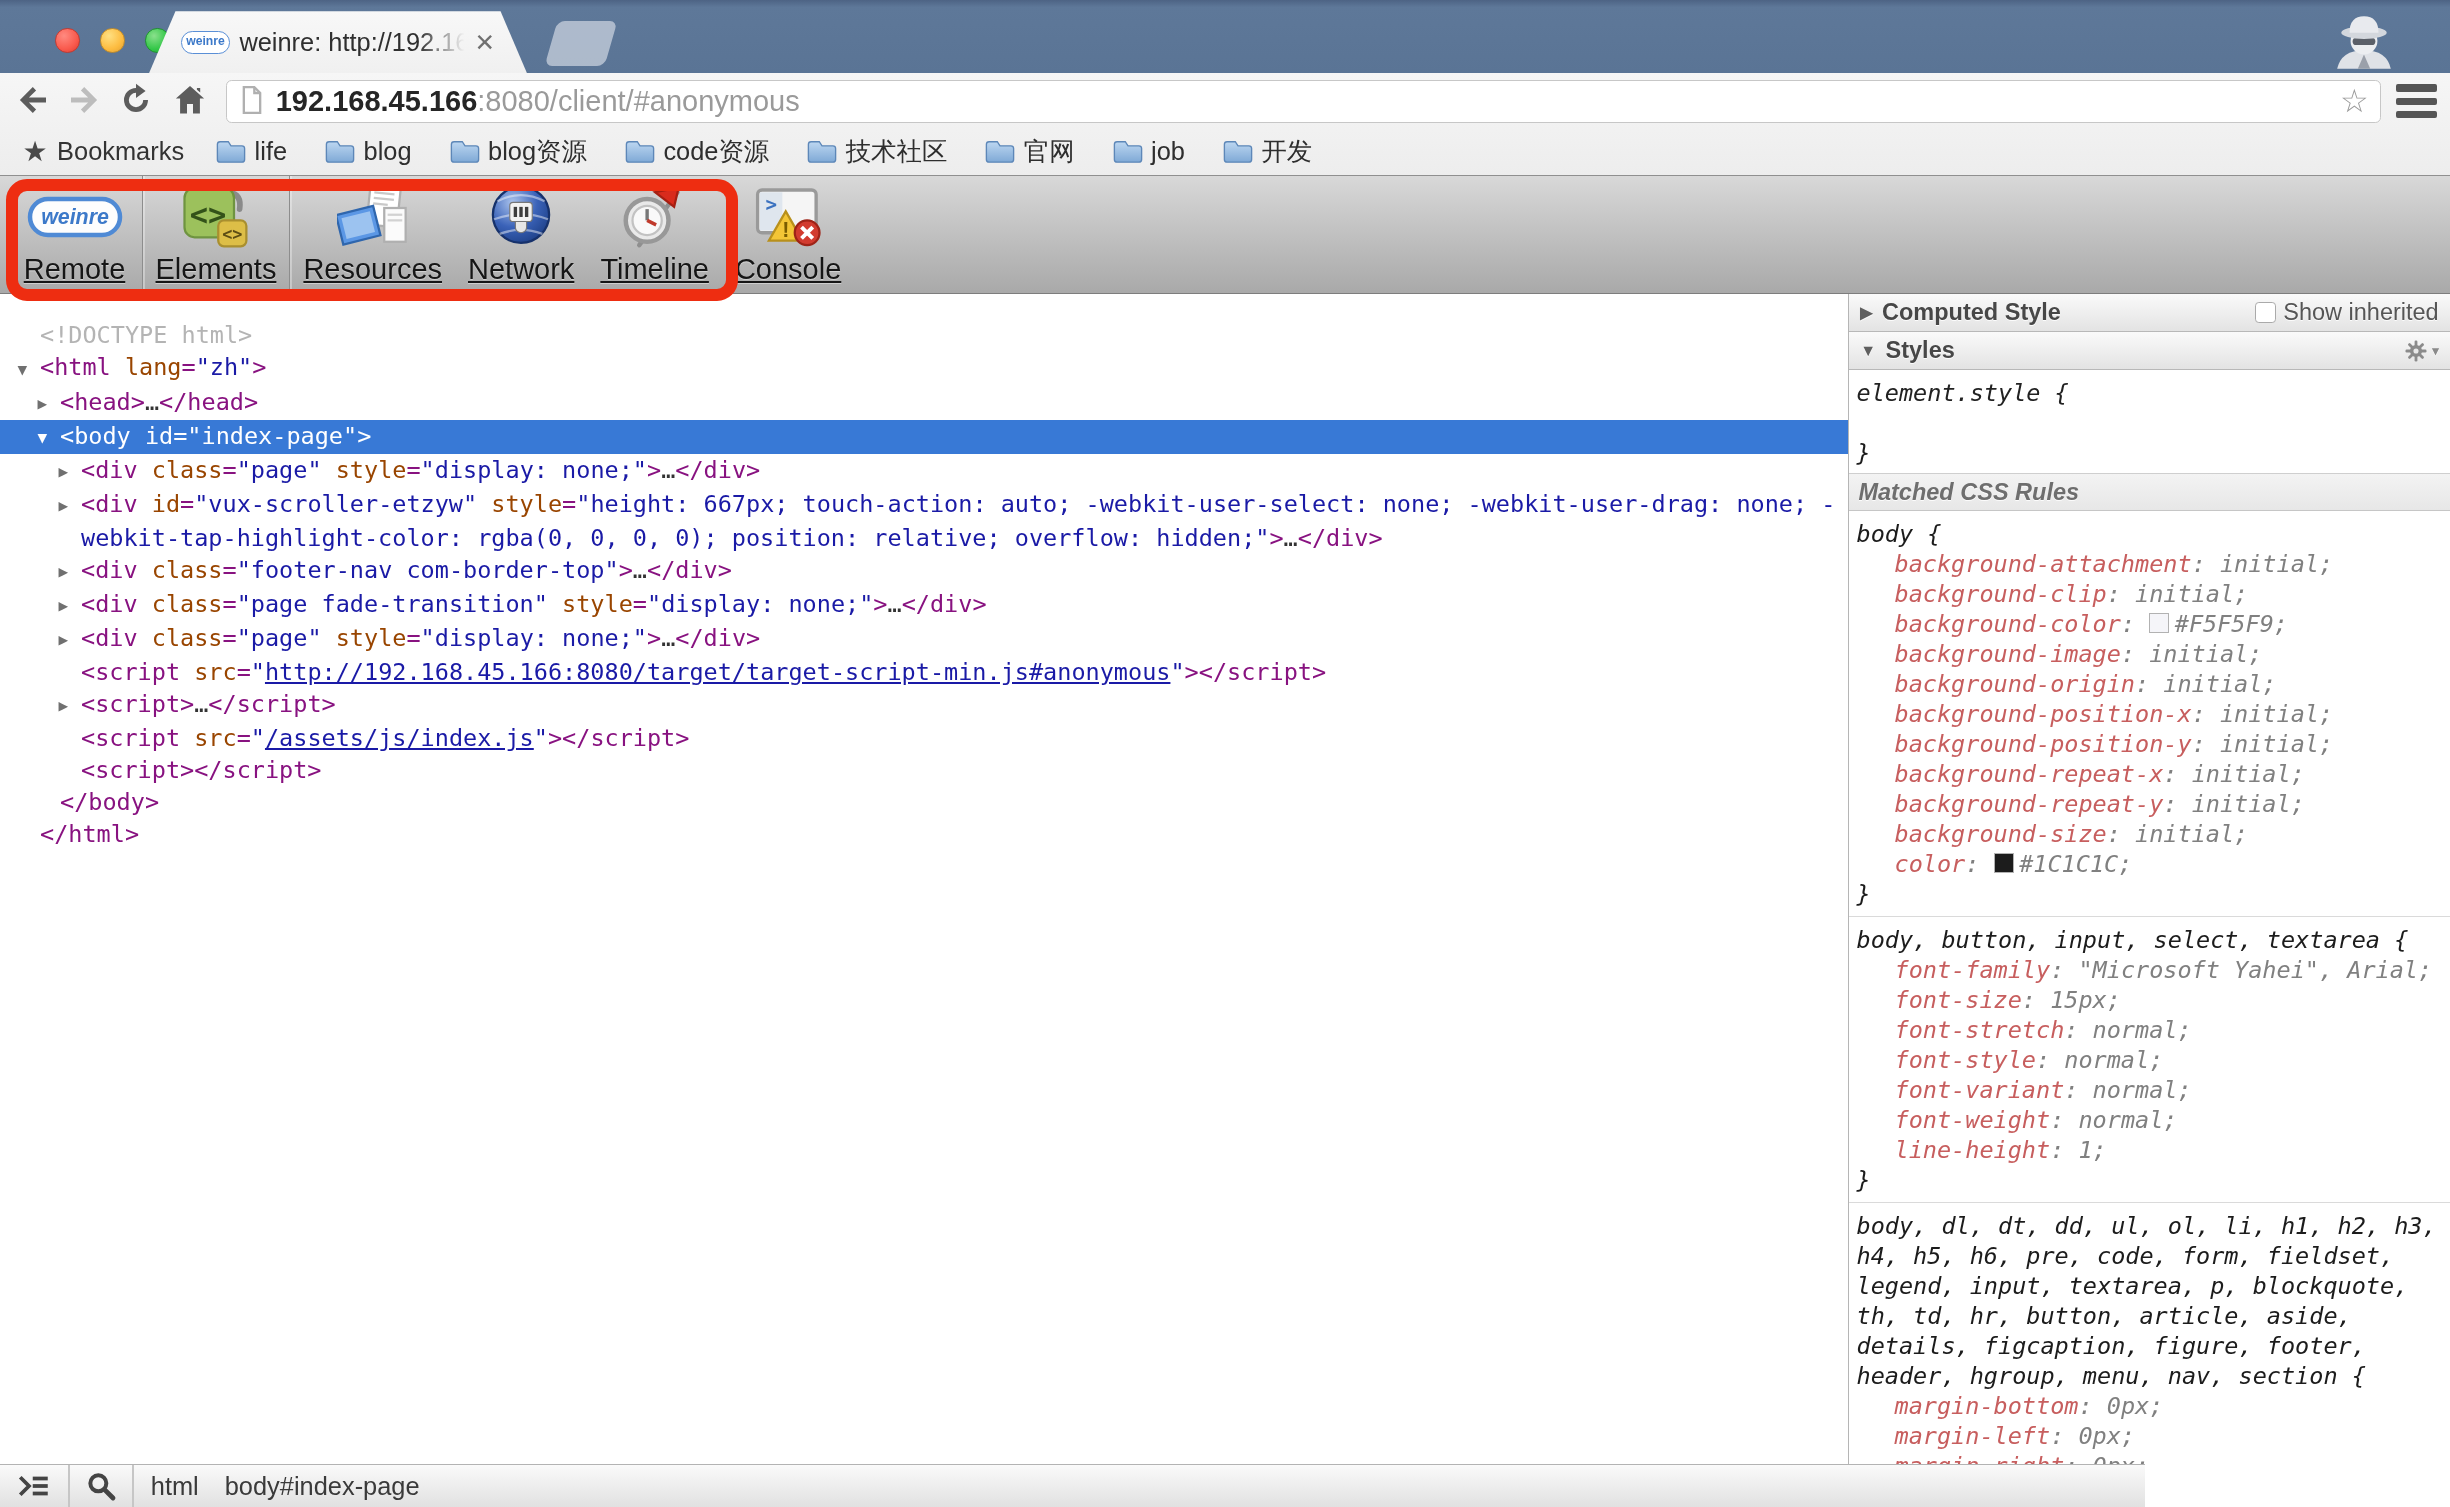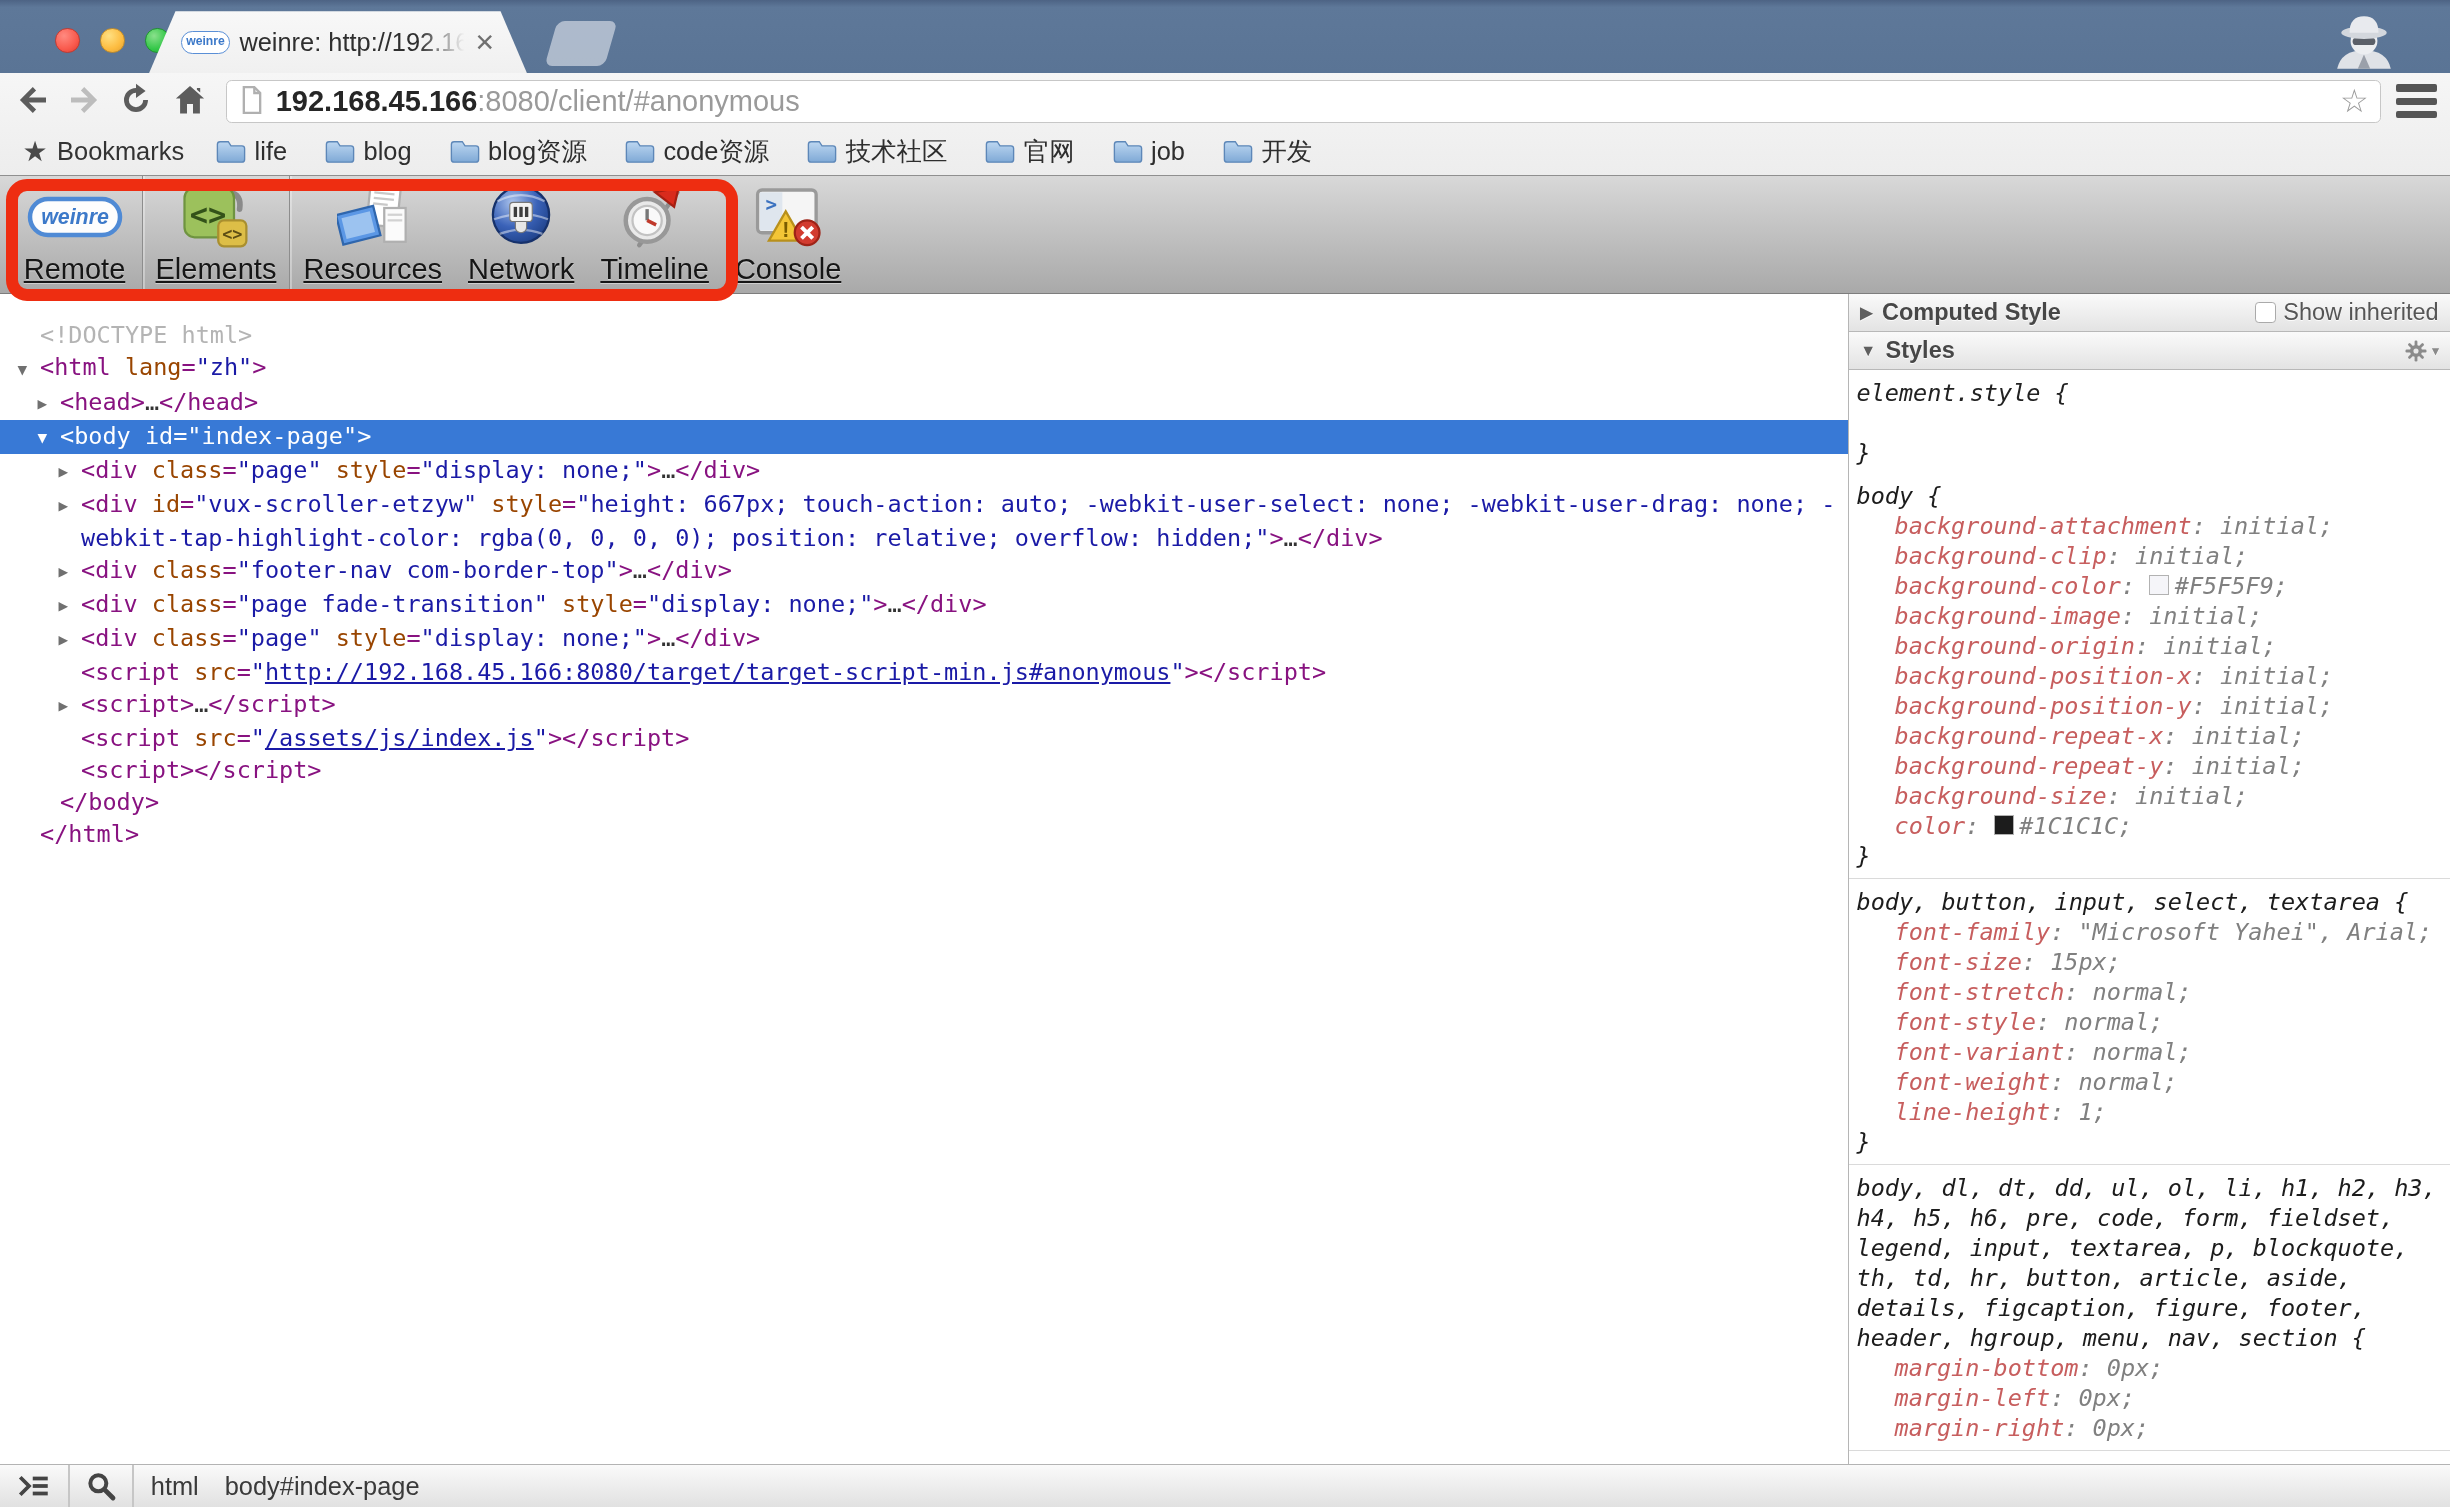--- a/index.html
+++ b/index.html
@@ -106,21 +106,21 @@
   .rule{padding:7.5px 7.5px 7.5px;border-bottom:1.9px solid #dadada;}
   .rule .rsel{color:#1c1c1c;white-space:pre-wrap;word-wrap:break-word;}
   .rule .prop{padding-left:38px;white-space:pre-wrap;}
   .pname{color:var(--css-prop);}
   .pval,.pcolon{color:var(--css-val);}
   .swatch{display:inline-block;width:20px;height:20px;border:1.9px solid #b2b2b2;vertical-align:-1.9px;margin-right:5.6px;}
   .rclose{color:#1c1c1c;}
   .blankline{height:30px;}
 
   
-  #status-bar{position:absolute;left:0;bottom:0;width:2450px;height:43px;
+  #status-bar{position:absolute;left:0;bottom:0;width:2145px;height:43px;
     background:linear-gradient(#fafafa,#e1e1e1);border-top:1.9px solid #b3b3b3;
     display:flex;align-items:center;}
   #status-bar .sdiv{width:1.9px;height:43px;background:#c6c6c6;}
   .sbtn{display:flex;align-items:center;justify-content:center;height:43px;padding:0 15px;}
   #crumbs{display:flex;align-items:center;margin-left:17px;font-size:25.4px;color:#3a3a3a;}
   #crumbs .crumb{margin-right:26px;}
 </style>
 </head>
 <body>
 
@@ -437,20 +437,21 @@
         </span>
       </div>
       <div id="styles-body">
         <div id="element-style-block">
             <div>
               <div class="rsel">element.style {</div>
               <div class="blankline"></div>
               <div class="rclose">}</div>
             </div>
           </div>
+        <div id="matched-bar">Matched CSS Rules</div>
         <div id="rules-list">
             <div class="rule">
               <div class="rsel">body {</div>
               <div class="prop"><span class="pname">background-attachment</span><span class="pcolon">: </span><span class="pval">initial;</span></div>
               <div class="prop"><span class="pname">background-clip</span><span class="pcolon">: </span><span class="pval">initial;</span></div>
               <div class="prop"><span class="pname">background-color</span><span class="pcolon">: </span><span class="swatch" style="background: rgb(245, 245, 249);"></span><span class="pval">#F5F5F9;</span></div>
               <div class="prop"><span class="pname">background-image</span><span class="pcolon">: </span><span class="pval">initial;</span></div>
               <div class="prop"><span class="pname">background-origin</span><span class="pcolon">: </span><span class="pval">initial;</span></div>
               <div class="prop"><span class="pname">background-position-x</span><span class="pcolon">: </span><span class="pval">initial;</span></div>
               <div class="prop"><span class="pname">background-position-y</span><span class="pcolon">: </span><span class="pval">initial;</span></div>

